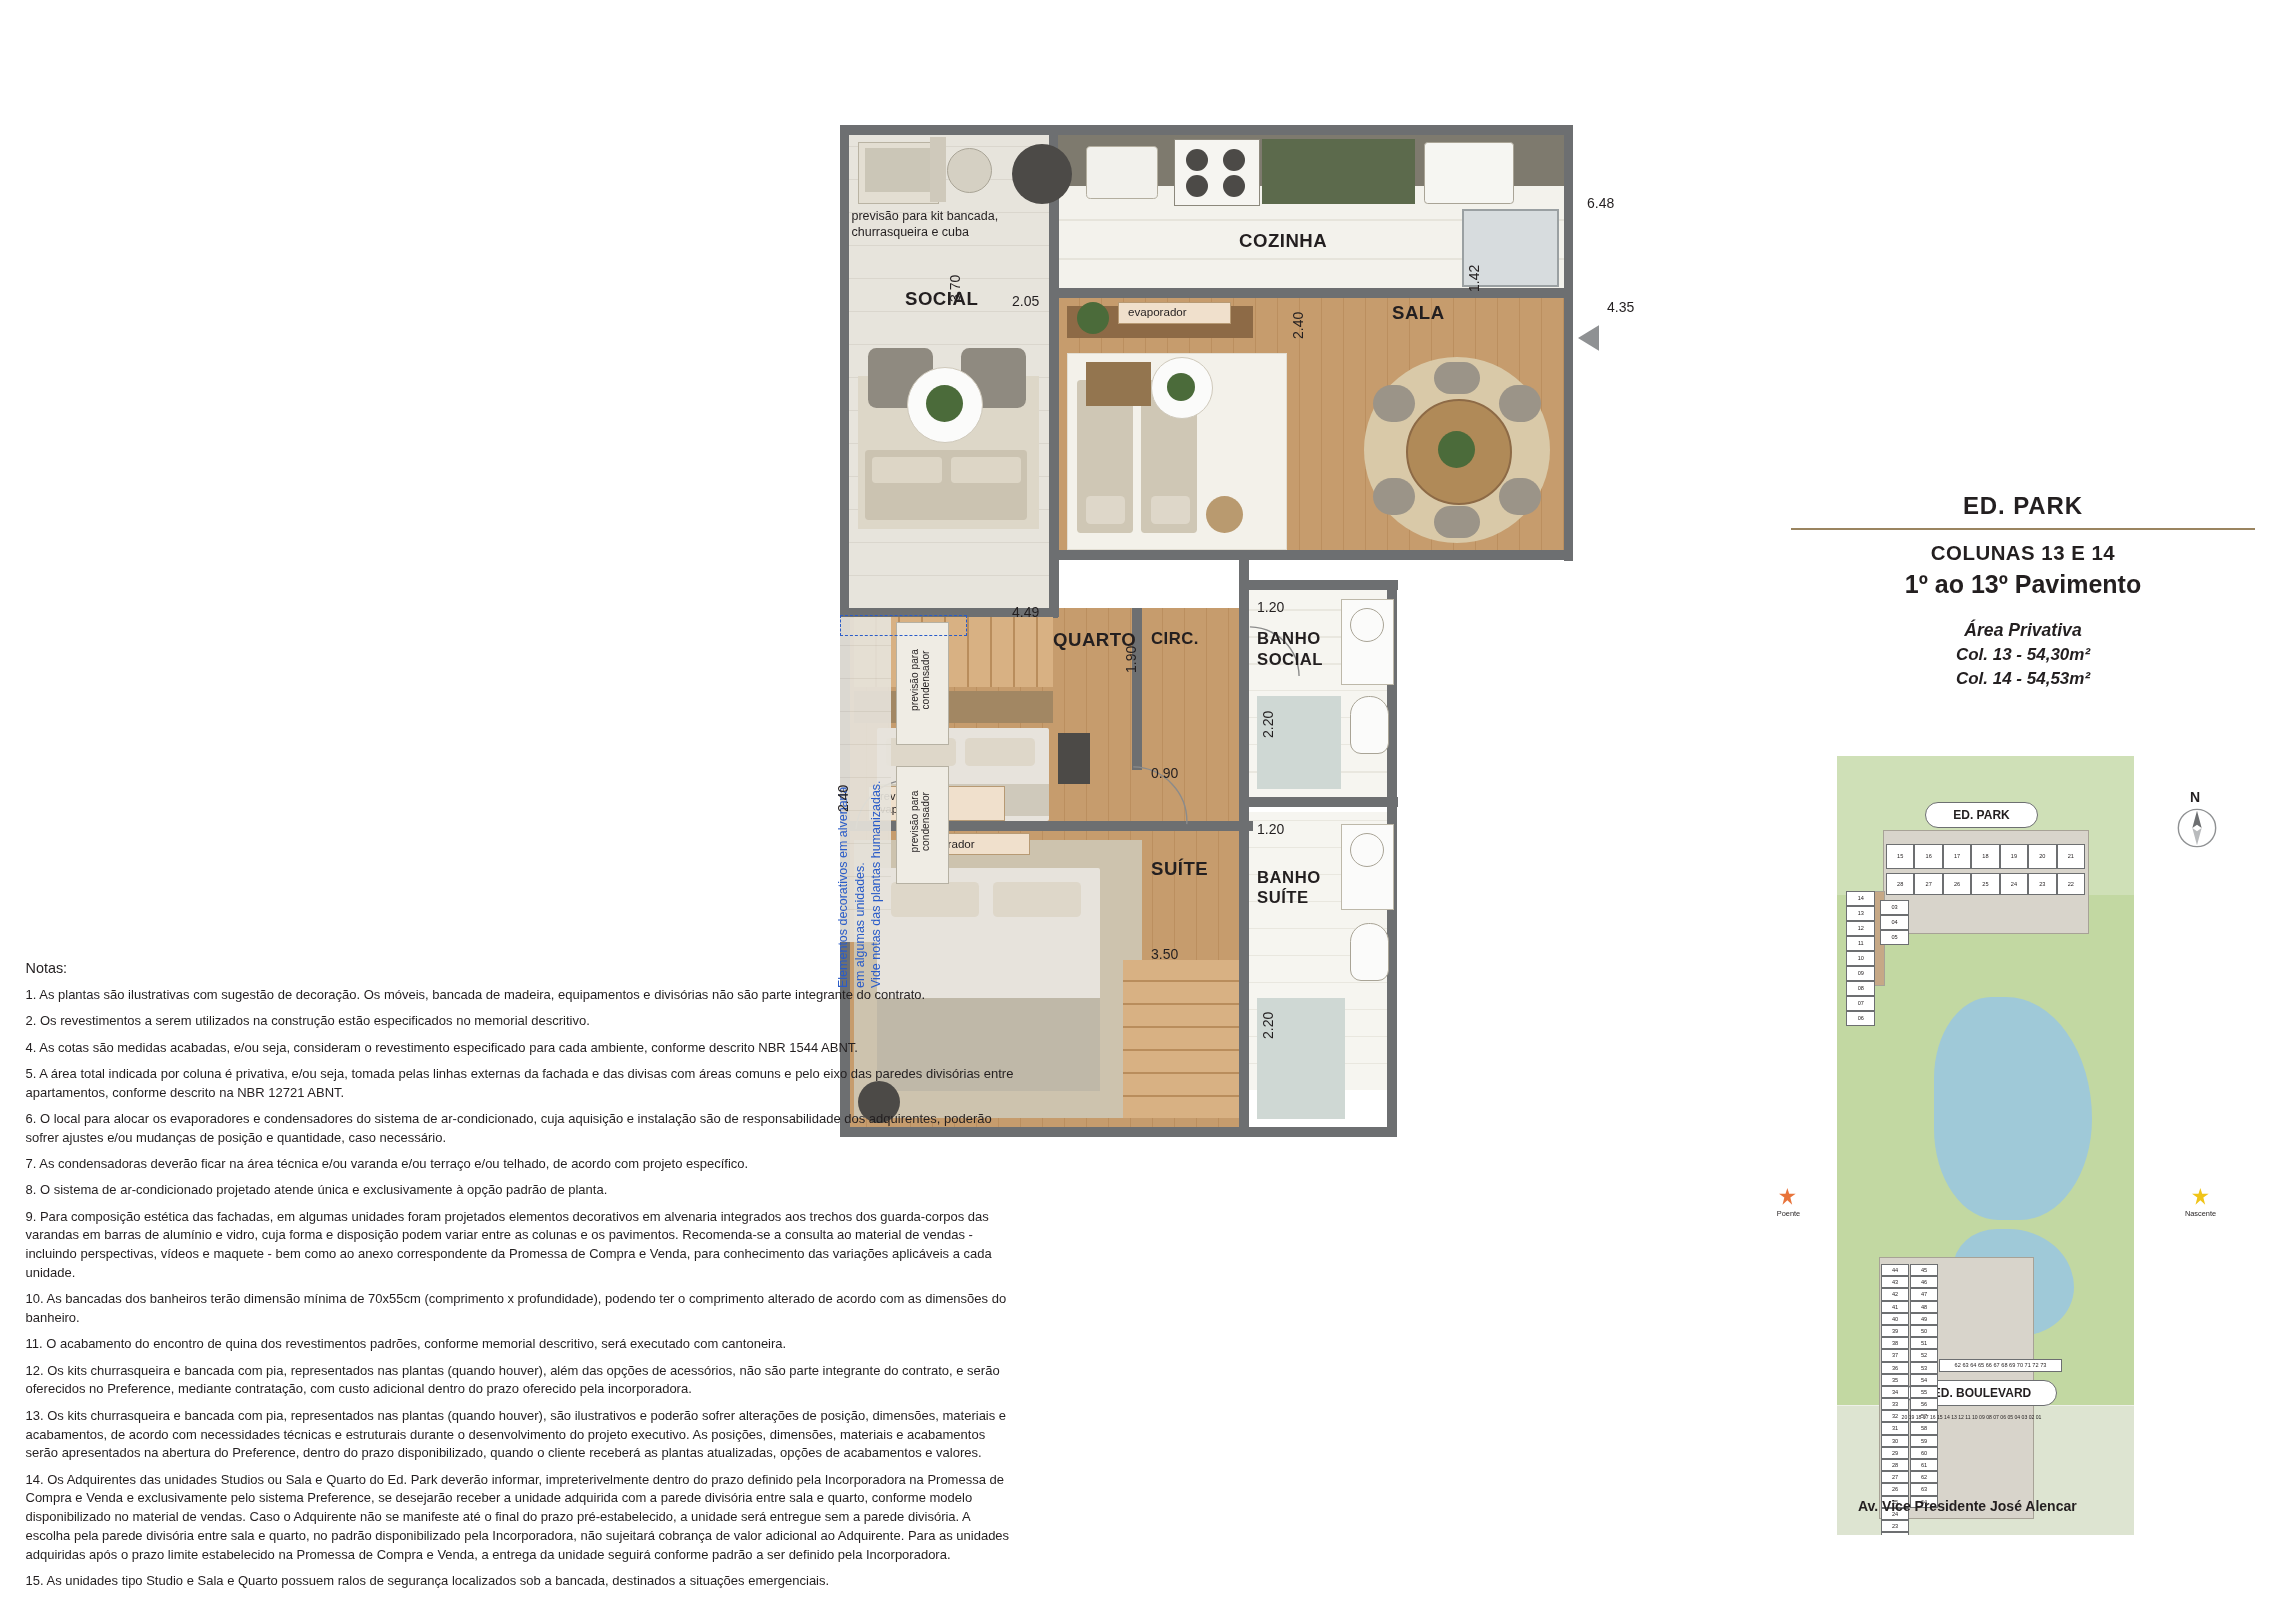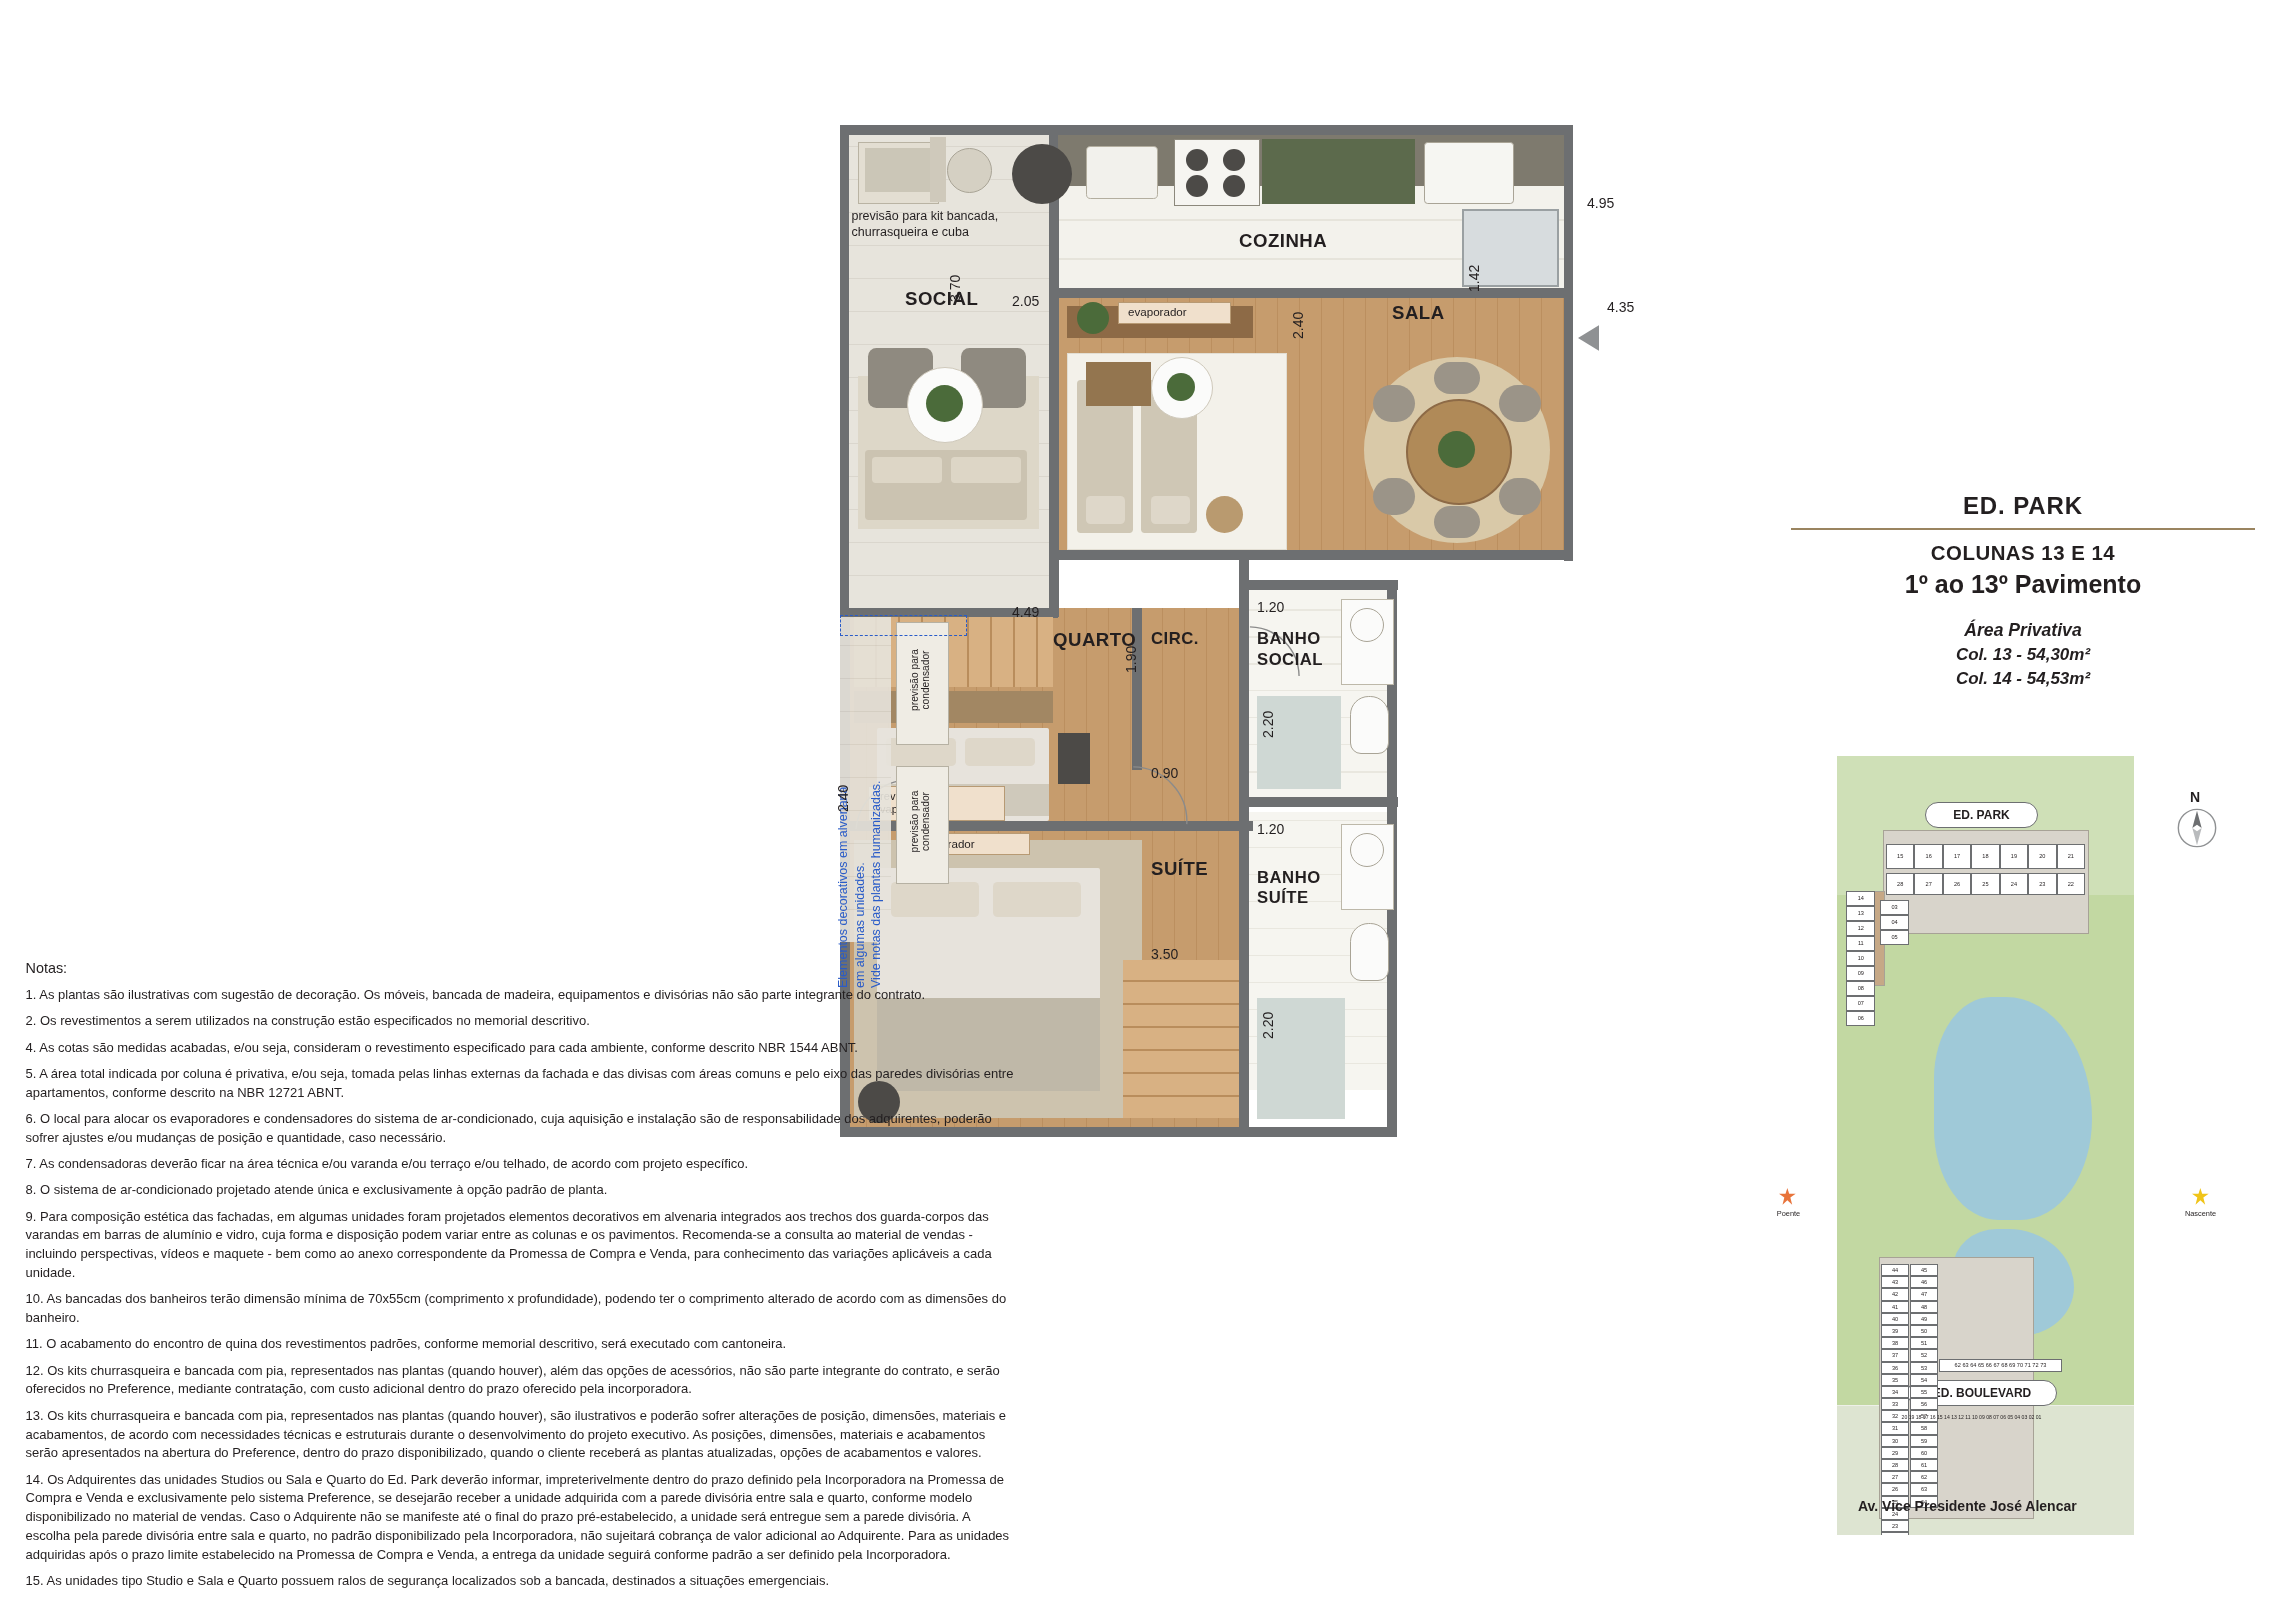--- a/index.html
+++ b/index.html
@@ -217,21 +217,21 @@
   <div class="roomlabel" style="left:79px;top:172px;"><span>SOCIAL</span></div>
   <div class="roomlabel" style="left:566px;top:186px;">SALA</div>
   <div class="roomlabel" style="left:227px;top:513px;">QUARTO</div>
   <div class="roomlabel" style="left:325px;top:513px;font-size:16.7px;">CIRC.</div>
   <div class="roomlabel" style="left:431px;top:513px;font-size:16.7px;">BANHO</div>
   <div class="roomlabel" style="left:431px;top:534px;font-size:16.7px;">SOCIAL</div>
   <div class="roomlabel" style="left:325px;top:742px;">SUÍTE</div>
   <div class="roomlabel" style="left:431px;top:752px;font-size:16.7px;">BANHO</div>
   <div class="roomlabel" style="left:431px;top:772px;font-size:16.7px;">SUÍTE</div>
 
-  <div class="dim" style="left:761px;top:79px;">4.95</div>
+  <div class="dim" style="left:761px;top:79px;">6.48</div>
   <div class="dimv" style="left:640px;top:176px;">1.42</div>
   <div class="dim" style="left:761px;top:183px;margin-left:20px;">4.35</div>
   <div class="dimv" style="left:464px;top:223px;">2.40</div>
   <div class="dimv" style="left:121px;top:186px;">3.70</div>
   <div class="dim" style="left:186px;top:177px;">2.05</div>
   <div class="dim" style="left:186px;top:488px;">4.49</div>
   <div class="dimv" style="left:297px;top:557px;">1.90</div>
   <div class="dim" style="left:325px;top:649px;">0.90</div>
   <div class="dim" style="left:431px;top:483px;">1.20</div>
   <div class="dimv" style="left:434px;top:622px;">2.20</div>

